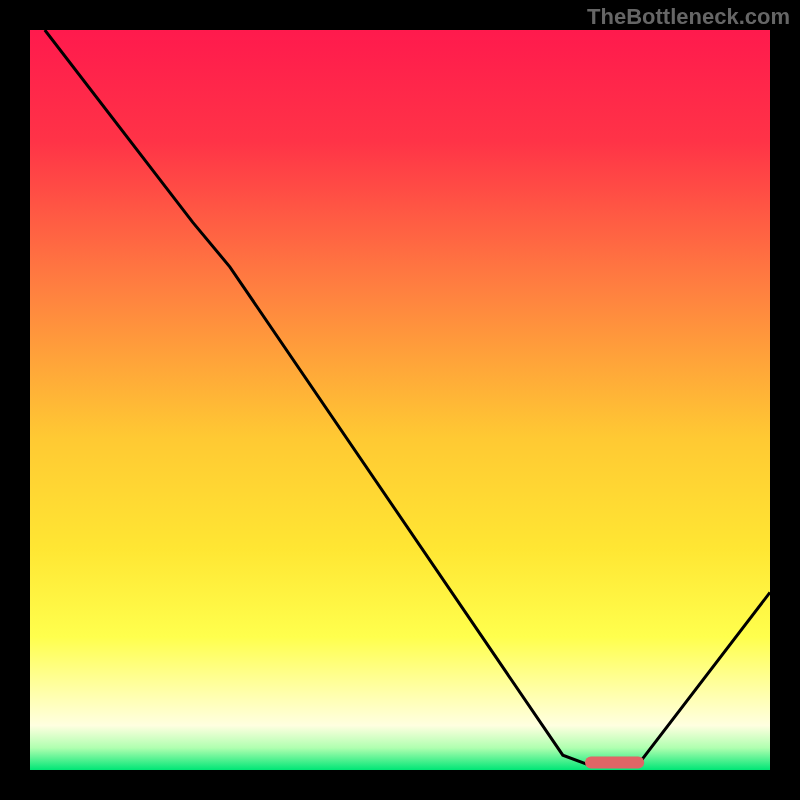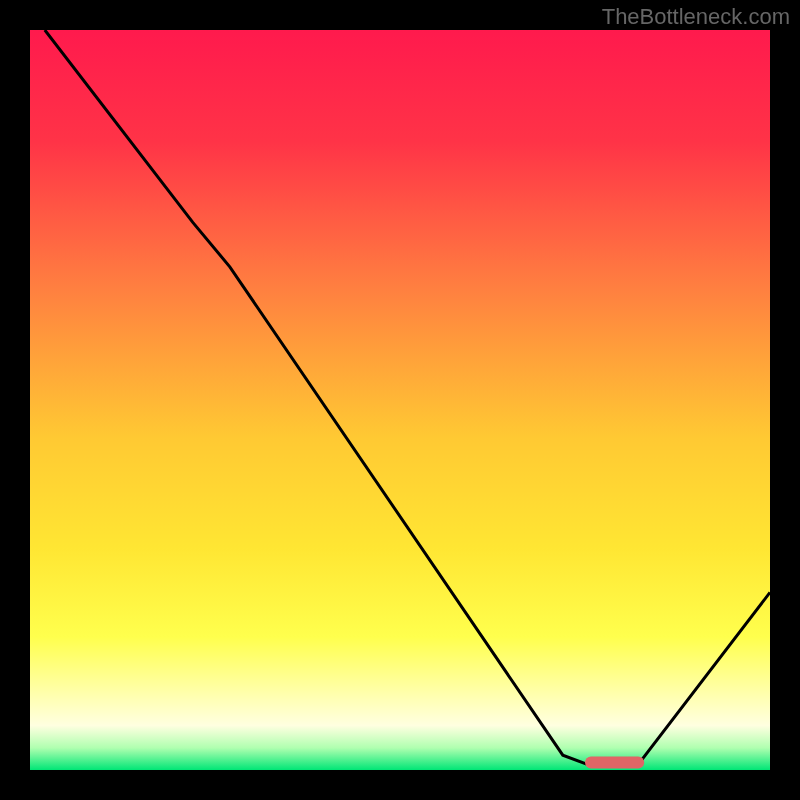--- a/index.html
+++ b/index.html
@@ -10,21 +10,21 @@
     background: #000;
     font-family: Arial, Helvetica, sans-serif;
     position: relative;
   }
   .watermark {
     position: absolute;
     top: 4px;
     right: 10px;
     font-size: 22px;
     color: #666;
-    font-weight: normal;
+    font-weight: bold;
     z-index: 10;
   }
   .plot-area {
     position: absolute;
     left: 30px;
     top: 30px;
     width: 740px;
     height: 740px;
     background: #000;
   }

